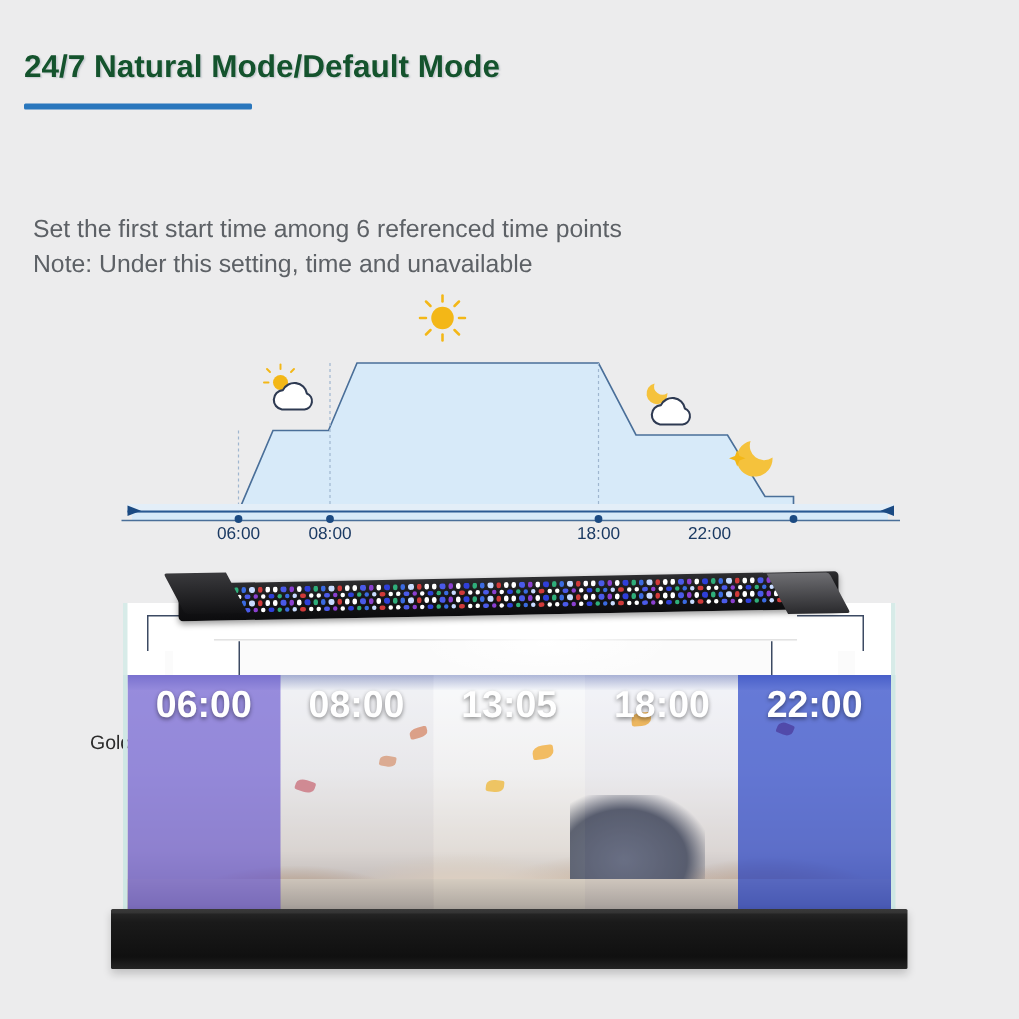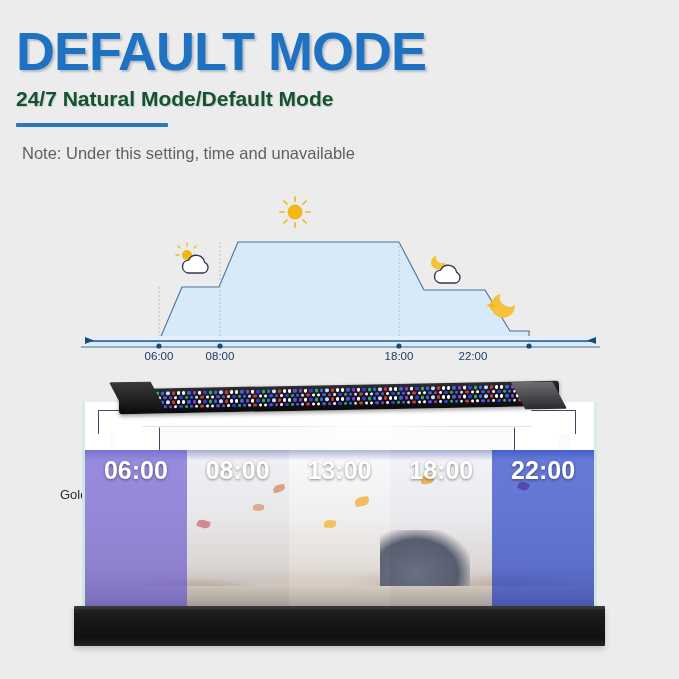--- a/index.html
+++ b/index.html
@@ -145,26 +145,26 @@
   }
   .stand::after {
     content:""; position:absolute; left:0; top:0; width:100%; height:3px;
     background:rgba(255,255,255,0.07);
   }
 </style>
 </head>
 <body>
 
 <div class="header">
-  <div class="title">DEFAULT MODE</div>
   <div class="subtitle">24/7 Natural Mode/Default Mode</div>
   <div class="rule"></div>
 </div>
 
 <div class="body-copy">
+  <div>Set the first start time among 6 referenced time points</div>
   <div>Note: Under this setting, time and unavailable</div>
 </div>
 
 <div class="chart">
   <svg width="679" height="172" viewBox="0 0 679 172">
 
     <polygon id="area-fill" fill="#d7eaf9" points="88,145 159,145 182,91 219,91 238,46 399,46 424,94 485,94 510,135 529,135 529,145 592,145 592,151 88,151"></polygon>
     <polyline id="area-line" fill="none" stroke="#4a6f99" stroke-width="1.1" points="88,145 159,145 182,91 219,91 238,46 399,46 424,94 485,94 510,135 529,135 529,145 592,145"></polyline>
 
     <line id="dot-06" stroke="#9fb6cf" stroke-width="0.8" stroke-dasharray="2,2" x1="159" x2="159" y1="91" y2="145"></line>
@@ -562,21 +562,21 @@
         <div class="panel" style="background: linear-gradient(rgb(43, 70, 200), rgb(43, 70, 200)); opacity: 0.72; mix-blend-mode: multiply;"></div>
       </div>
   <div class="panels" style="z-index: 6; pointer-events: none;">
         <div class="panel">
           <span class="time">06:00</span>
         </div>
         <div class="panel">
           <span class="time">08:00</span>
         </div>
         <div class="panel">
-          <span class="time">13:00</span>
+          <span class="time">13:05</span>
         </div>
         <div class="panel">
           <span class="time">18:00</span>
         </div>
         <div class="panel">
           <span class="time">22:00</span>
         </div>
       </div>
     </div>
 

